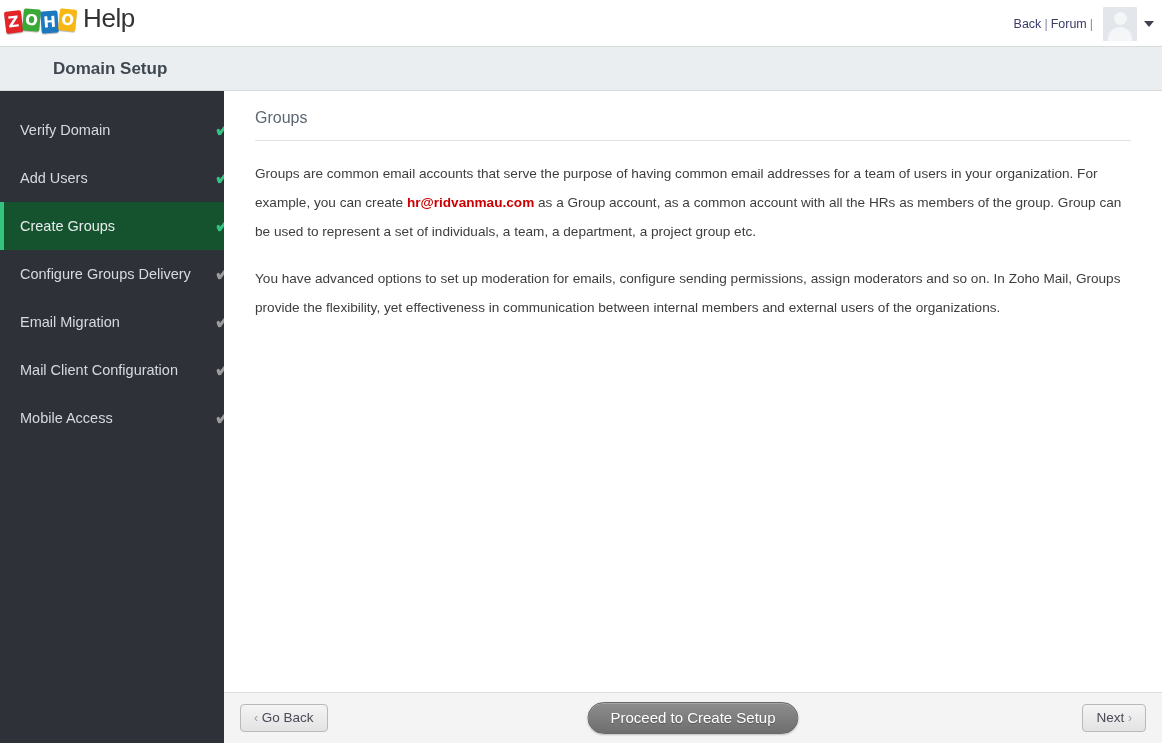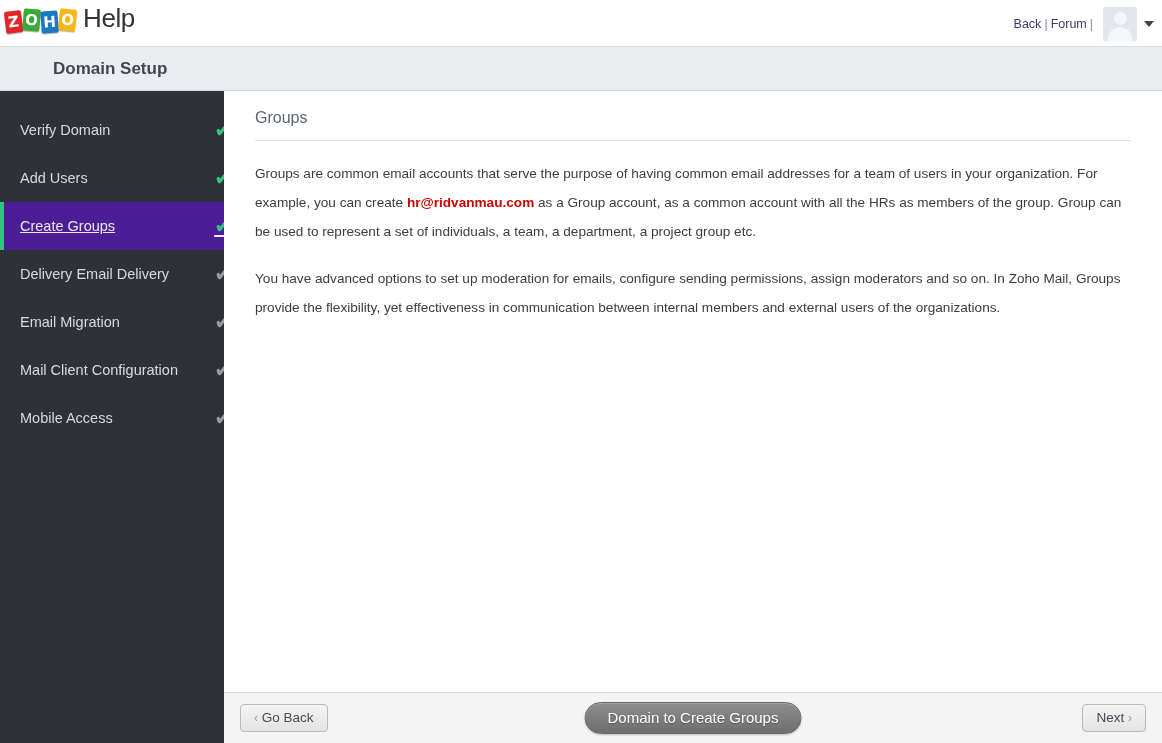--- a/index.html
+++ b/index.html
@@ -129,23 +129,22 @@
     flex: 0 0 auto;
     font-size: 21px;
     line-height: 21px;
     font-family: "DejaVu Sans", sans-serif;
     font-weight: bold;
     color: #9b9b9b;
     width: 22px; text-align: center;
   }
   .nav-item .tick.done { color: #35c380; }
   .nav-item.active {
-    background: #4c1d95;
+    background: #14532d;
     color: #e8ebee;
-    text-decoration: underline;
   }
   .nav-item.active::before {
     content: "";
     position: absolute; left: 0; top: 0;
     width: 4px; height: 100%;
     background: #35c380;
   }
   .nav-item.active::after {
     content: "";
     position: absolute; right: -24px; top: 0;
@@ -273,21 +272,21 @@
       <span class="nav-label">Add Users</span>
       <span class="tick done">✔</span>
     </div>
 
     <div class="nav-item active">
       <span class="nav-label">Create Groups</span>
       <span class="tick done">✔</span>
     </div>
 
     <div class="nav-item">
-      <span class="nav-label">Delivery Email Delivery</span>
+      <span class="nav-label">Configure Groups Delivery</span>
       <span class="tick">✔</span>
     </div>
 
     <div class="nav-item">
       <span class="nav-label">Email Migration</span>
       <span class="tick">✔</span>
     </div>
 
     <div class="nav-item">
       <span class="nav-label">Mail Client Configuration</span>
@@ -306,17 +305,17 @@
     <div class="title-rule"></div>
 
     <div class="body-copy">
       <p><span>Groups are common email accounts that serve the purpose of having common email addresses for a team of users in your organization. For example, you can create </span><span class="email-hl">hr@ridvanmau.com</span><span> as a Group account, as a common account with all the HRs as members of the group. Group can be used to represent a set of individuals, a team, a department, a project group etc.</span></p>
       <p>You have advanced options to set up moderation for emails, configure sending permissions, assign moderators and so on. In Zoho Mail, Groups provide the flexibility, yet effectiveness in communication between internal members and external users of the organizations.</p>
     </div>
   </div>
 
   <div class="footer">
     <button class="btn-plain btn-goback"><span class="chev">‹</span> <span>Go Back</span></button>
-    <button class="btn-primary">Domain to Create Groups</button>
+    <button class="btn-primary">Proceed to Create Setup</button>
     <button class="btn-plain btn-next"><span>Next</span> <span class="chev">›</span></button>
   </div>
 
 </div>
 
 </body></html>

